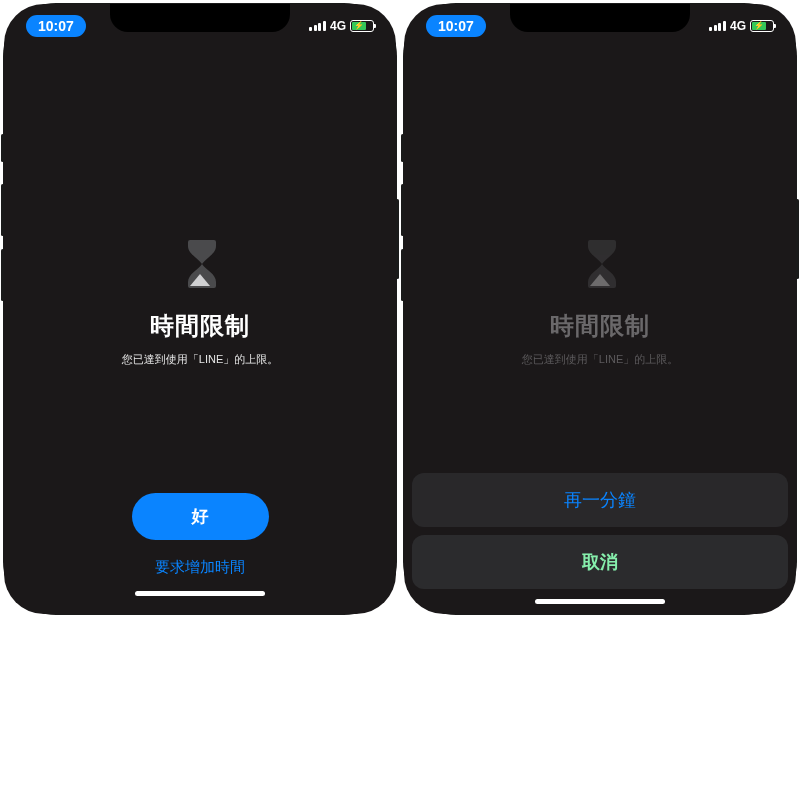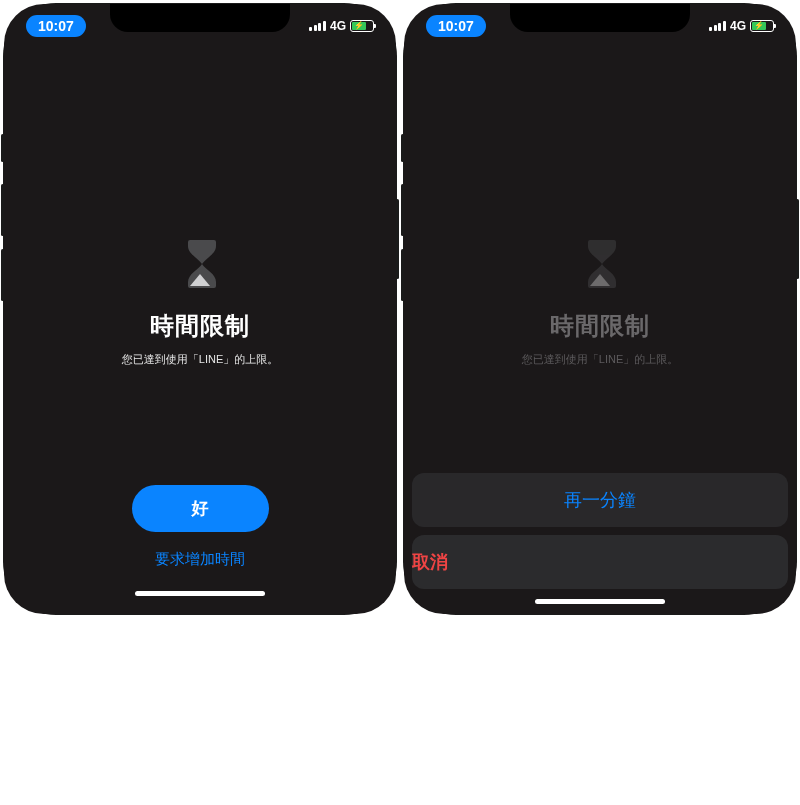--- a/index.html
+++ b/index.html
@@ -165,21 +165,21 @@
       border: none;
       border-radius: 24px;
       padding: 12px 60px;
       margin-bottom: 18px;
       cursor: pointer;
     }
     .request-link {
       color: #0a84ff;
       font-size: 15px;
       font-weight: 500;
-      margin-bottom: 22px;
+      margin-bottom: 14px;
       cursor: pointer;
     }
     .home-indicator {
       width: 130px;
       height: 5px;
       background: #fff;
       border-radius: 3px;
       margin: 0 auto;
     }
     .action-sheet {
@@ -200,24 +200,24 @@
       font-size: 18px;
       text-align: center;
       padding: 15px 0;
       cursor: pointer;
       border-bottom: 0.5px solid rgba(80,80,80,0.6);
     }
     .sheet-item:last-child { border-bottom: none; }
     .sheet-cancel {
       background: rgba(44, 44, 46, 0.95);
       border-radius: 12px;
-      color: #ef4444;
+      color: #86efac;
       font-size: 18px;
       font-weight: 600;
-      text-align: left;
+      text-align: center;
       padding: 15px 0;
       cursor: pointer;
       margin-bottom: 10px;
     }
     .home-indicator-sheet {
       width: 130px;
       height: 5px;
       background: #fff;
       border-radius: 3px;
       margin: 6px auto 2px;

